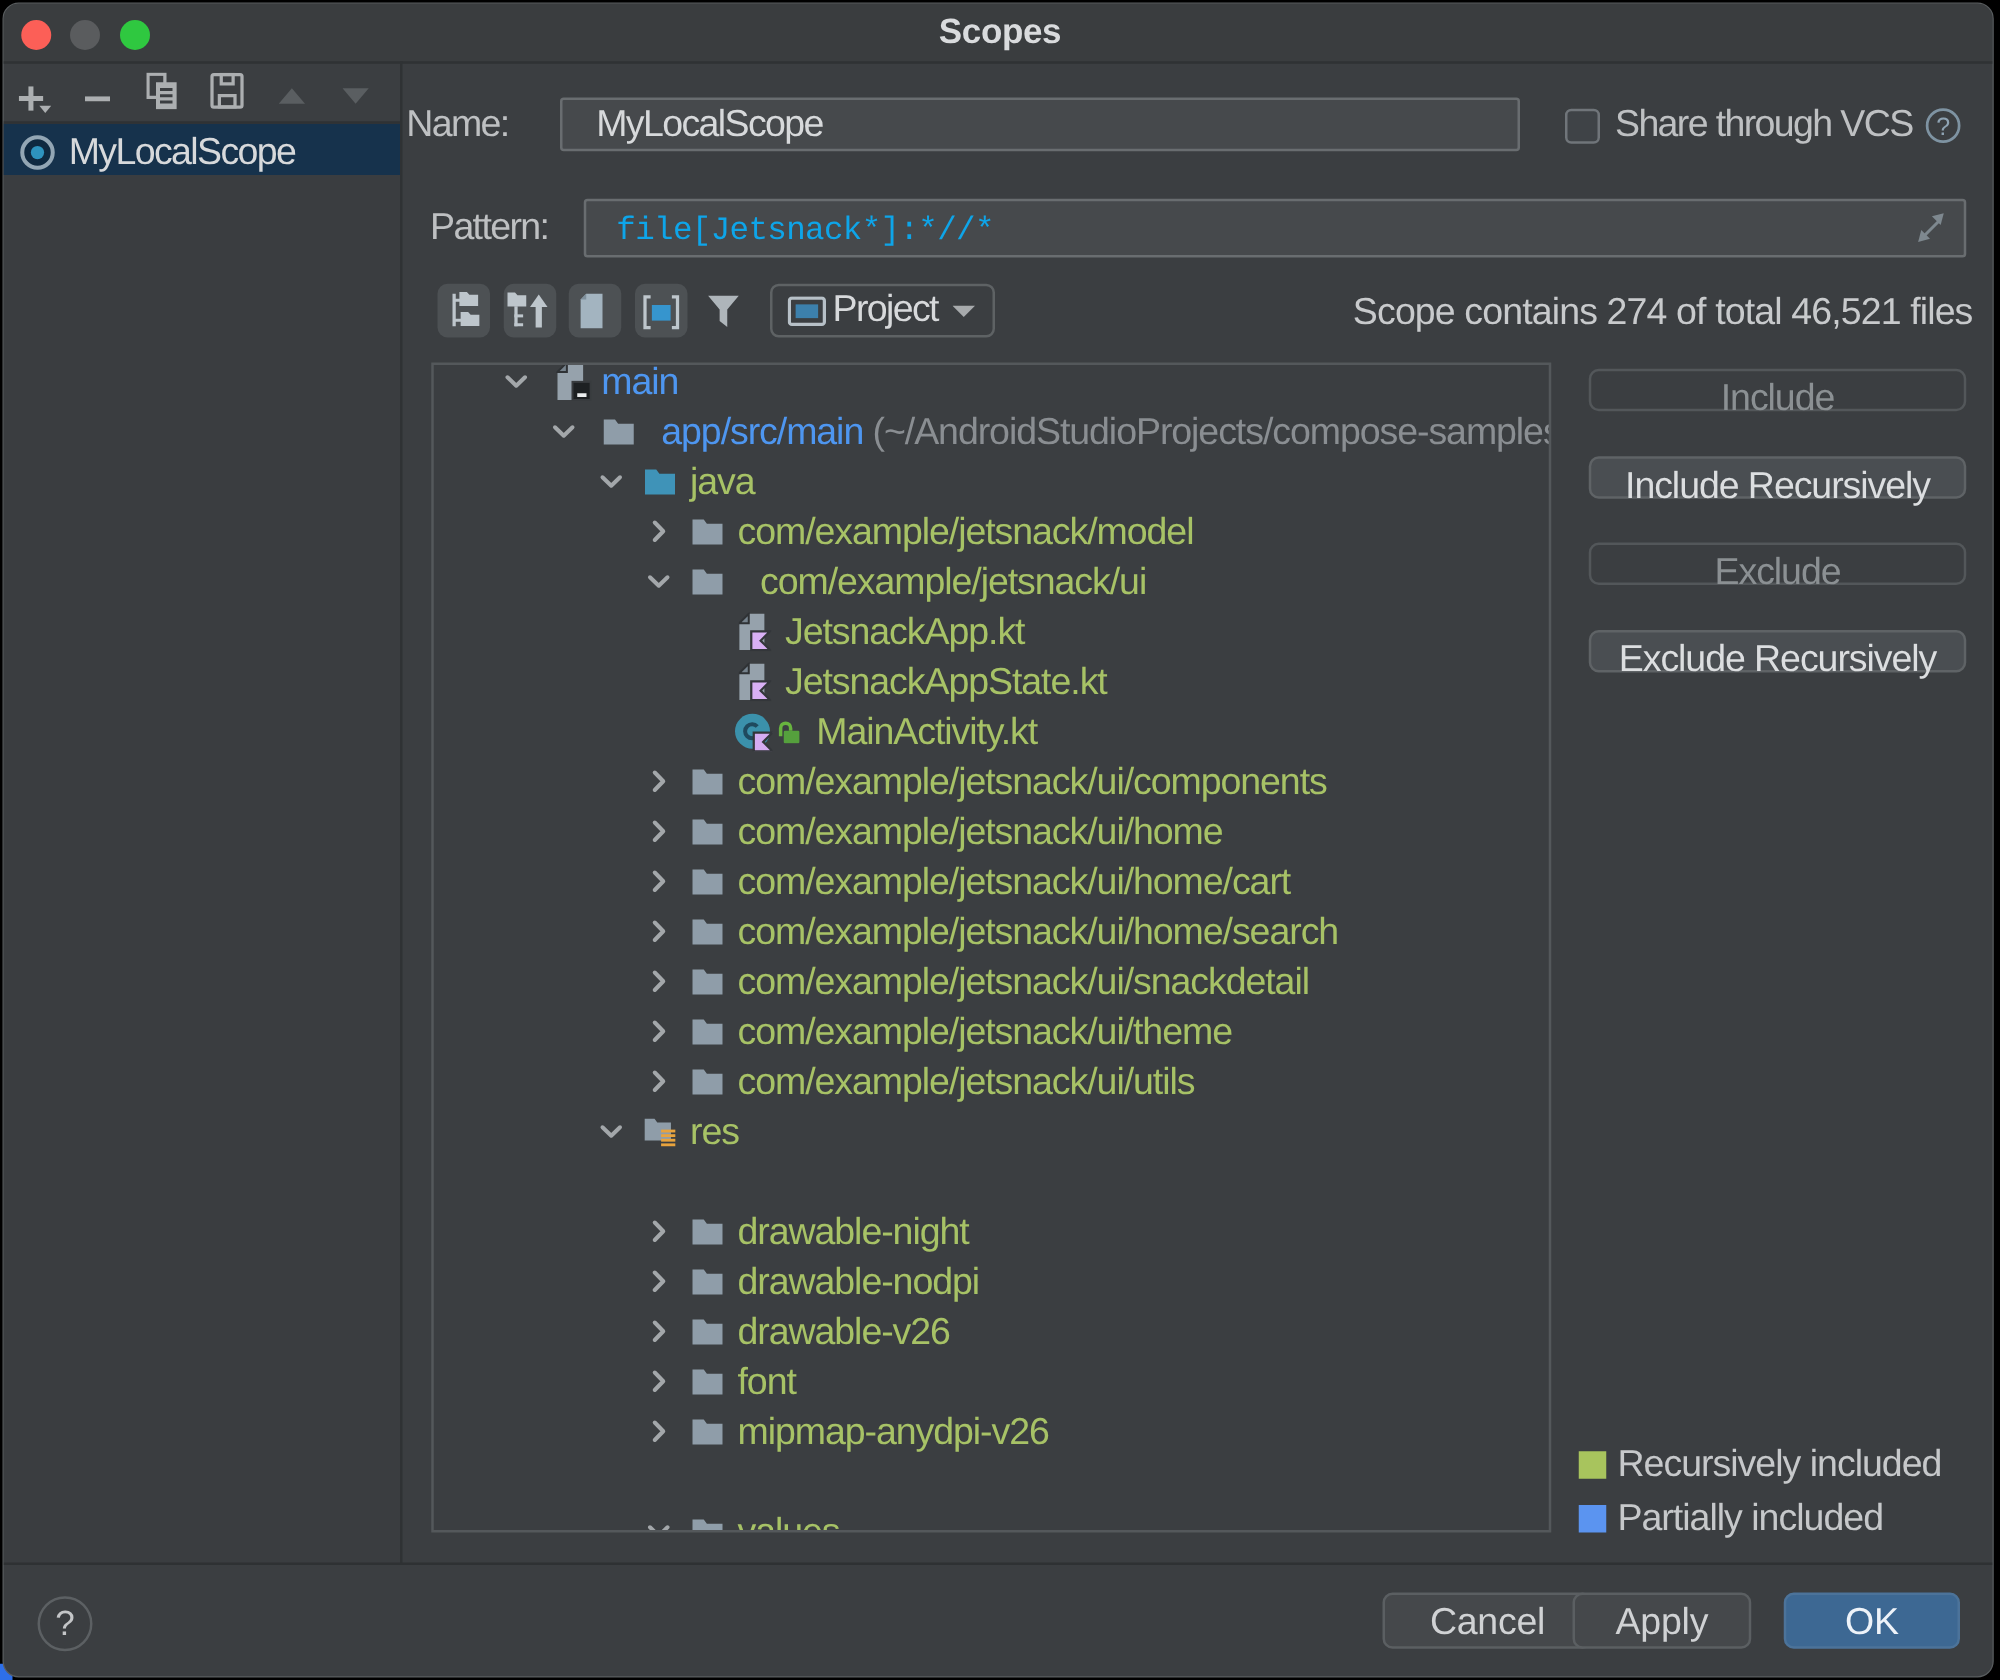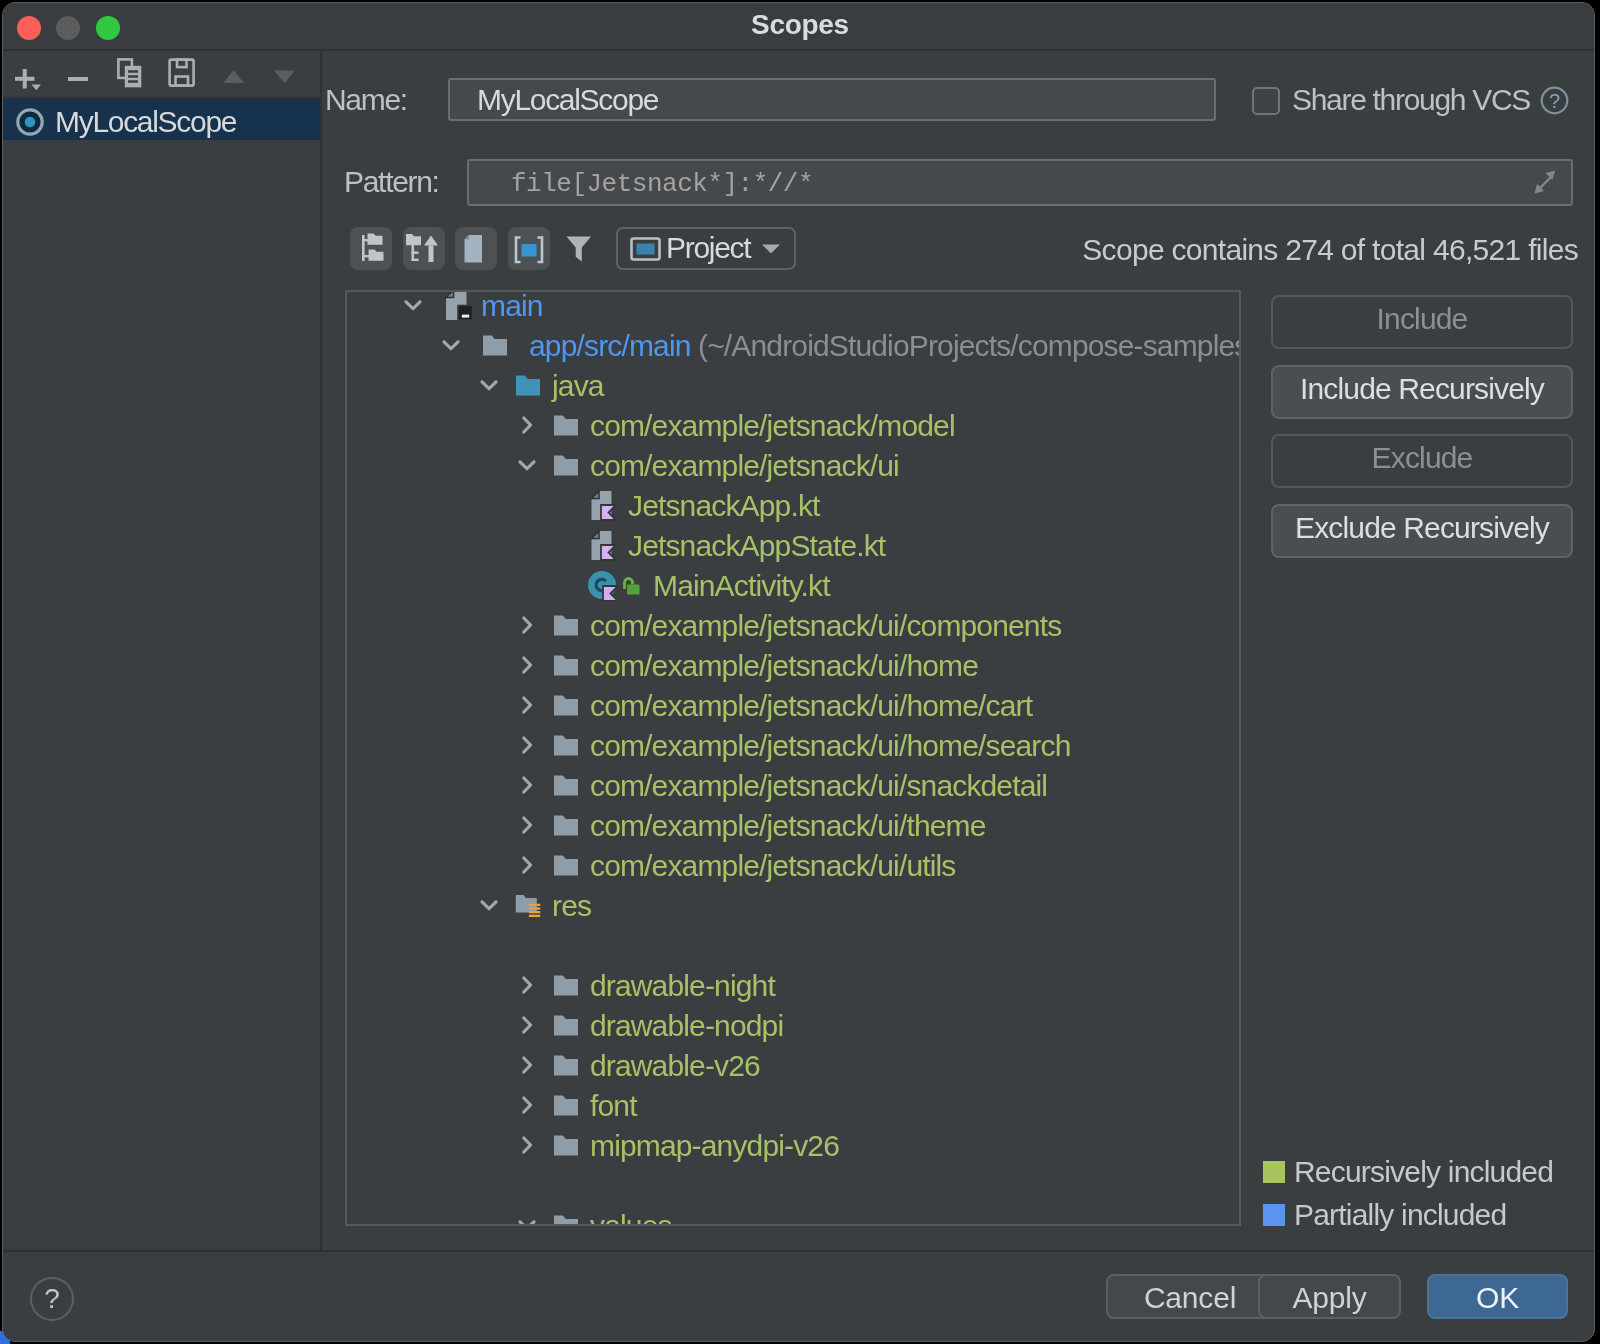--- a/index.html
+++ b/index.html
@@ -26,21 +26,21 @@
 #combo{position:absolute;left:616px;top:227px;width:180px;height:43px;border:2px solid #5e6264;border-radius:7px;box-sizing:border-box;}
 
 #tree{position:absolute;left:345px;top:290px;width:896px;height:936px;border:2px solid #54585b;box-sizing:border-box;overflow:hidden;}
 .trow{position:absolute;left:0;width:892px;height:40px;display:flex;align-items:center;overflow:hidden;}
 .trow span{font-size:30px;letter-spacing:-0.85px;white-space:pre;position:relative;top:1px;}
 .g{color:#a7c266;}
 .b{color:#4e96f0;}
 .gy{color:#8a8e92;}
 .ic{flex:0 0 auto;}
 
-.sbtn{position:absolute;left:1271px;width:302px;height:54px;border:2px solid #53575a;border-radius:8px;box-sizing:border-box;text-align:center;line-height:43px;font-size:30px;color:#8b9093;letter-spacing:-0.85px;}
+.sbtn{position:absolute;left:1271px;width:302px;height:34px;border:2px solid #53575a;border-radius:8px;box-sizing:border-box;text-align:center;line-height:43px;font-size:30px;color:#8b9093;letter-spacing:-0.85px;}
 .sbtn.en{background:#4a4e52;border-color:#5f6366;color:#dcdee0;}
 
 .sw{position:absolute;left:1263px;width:22px;height:22px;}
 
 #bsep{position:absolute;left:2px;top:1250px;width:1592px;height:2px;background:#2e3133;}
 .bbtn{position:absolute;top:1274px;height:45px;background:#45484b;border:2px solid #5b5f62;border-radius:8px;box-sizing:border-box;text-align:center;line-height:44px;font-size:30px;color:#d0d2d4;letter-spacing:-0.2px;}
 #okbtn{background:#3d6893;border-color:#4c739a;color:#eef3f9;}
 #helpc{position:absolute;left:30px;top:1277px;width:44px;height:44px;border:2.5px solid #5c6063;border-radius:50%;box-sizing:border-box;text-align:center;line-height:39px;font-size:28px;color:#c4c6c8;}
 </style>
 </head>
@@ -150,21 +150,21 @@
 <div class="txt white" style="left:477px;top:82px">MyLocalScope</div>
 <div class="a" style="left:1252px;top:87px;width:28px;height:28px;border:2px solid #70757a;border-radius:5px;box-sizing:border-box;background:#3f4347"></div>
 <div class="txt" style="left:1292px;top:82px">Share through VCS</div>
 <svg class="a" style="left:1540px;top:86px" width="29" height="29">
         <circle cx="14.5" cy="14.5" r="12.8" stroke="#7e93a2" stroke-width="2.2" fill="none"></circle>
         <text x="14.5" y="22" text-anchor="middle" font-size="20" fill="#8ea3b3" font-family="Liberation Sans">?</text>
       </svg>
 
 <div class="txt" style="left:344px;top:164px">Pattern:</div>
 <div class="field" id="patf" style="left:467px;top:159px;width:1106px;height:47px"></div>
-<div class="txt mono" style="left:511px;top:166px;color:#a3a3a3">file[Jetsnack*]:*//*</div>
+<div class="txt mono" style="left:493px;top:166px;color:#0ea5e9">file[Jetsnack*]:*//*</div>
 <svg class="a" style="left:1531px;top:169px" width="30" height="28">
         <g fill="#7e888f">
           <path d="M8 20 L20 8" stroke="#7e888f" stroke-width="2.4"></path>
           <polygon points="24,1.5 14.5,4 21.5,11"></polygon>
           <polygon points="3.5,24.5 13,22 6,15"></polygon>
         </g>
       </svg>
 
 <div class="tbtn" style="left:350px"></div>
 <div class="tbtn" style="left:403px"></div>
@@ -252,21 +252,21 @@
           </svg>
           <span class="g" style="margin-left:10px">com/example/jetsnack/model</span>
         </div>
 <div class="trow" style="top:153px">
           <svg class="ic" style="margin-left:170px" width="20" height="20">
             <use href="#chevd"></use>
           </svg>
           <svg class="ic" style="margin-left:15px" width="28" height="28">
             <use href="#fold"></use>
           </svg>
-          <span class="g" style="margin-left:10px">com/example/jetsnack/ui</span>
+          <span class="g" style="margin-left:28px">com/example/jetsnack/ui</span>
         </div>
 <div class="trow" style="top:193px">
           <svg class="ic" style="margin-left:244px" width="26" height="31">
             <use href="#ktf"></use>
           </svg>
           <span class="g" style="margin-left:11px">JetsnackApp.kt</span>
         </div>
 <div class="trow" style="top:233px">
           <svg class="ic" style="margin-left:244px" width="26" height="31">
             <use href="#ktf"></use>

